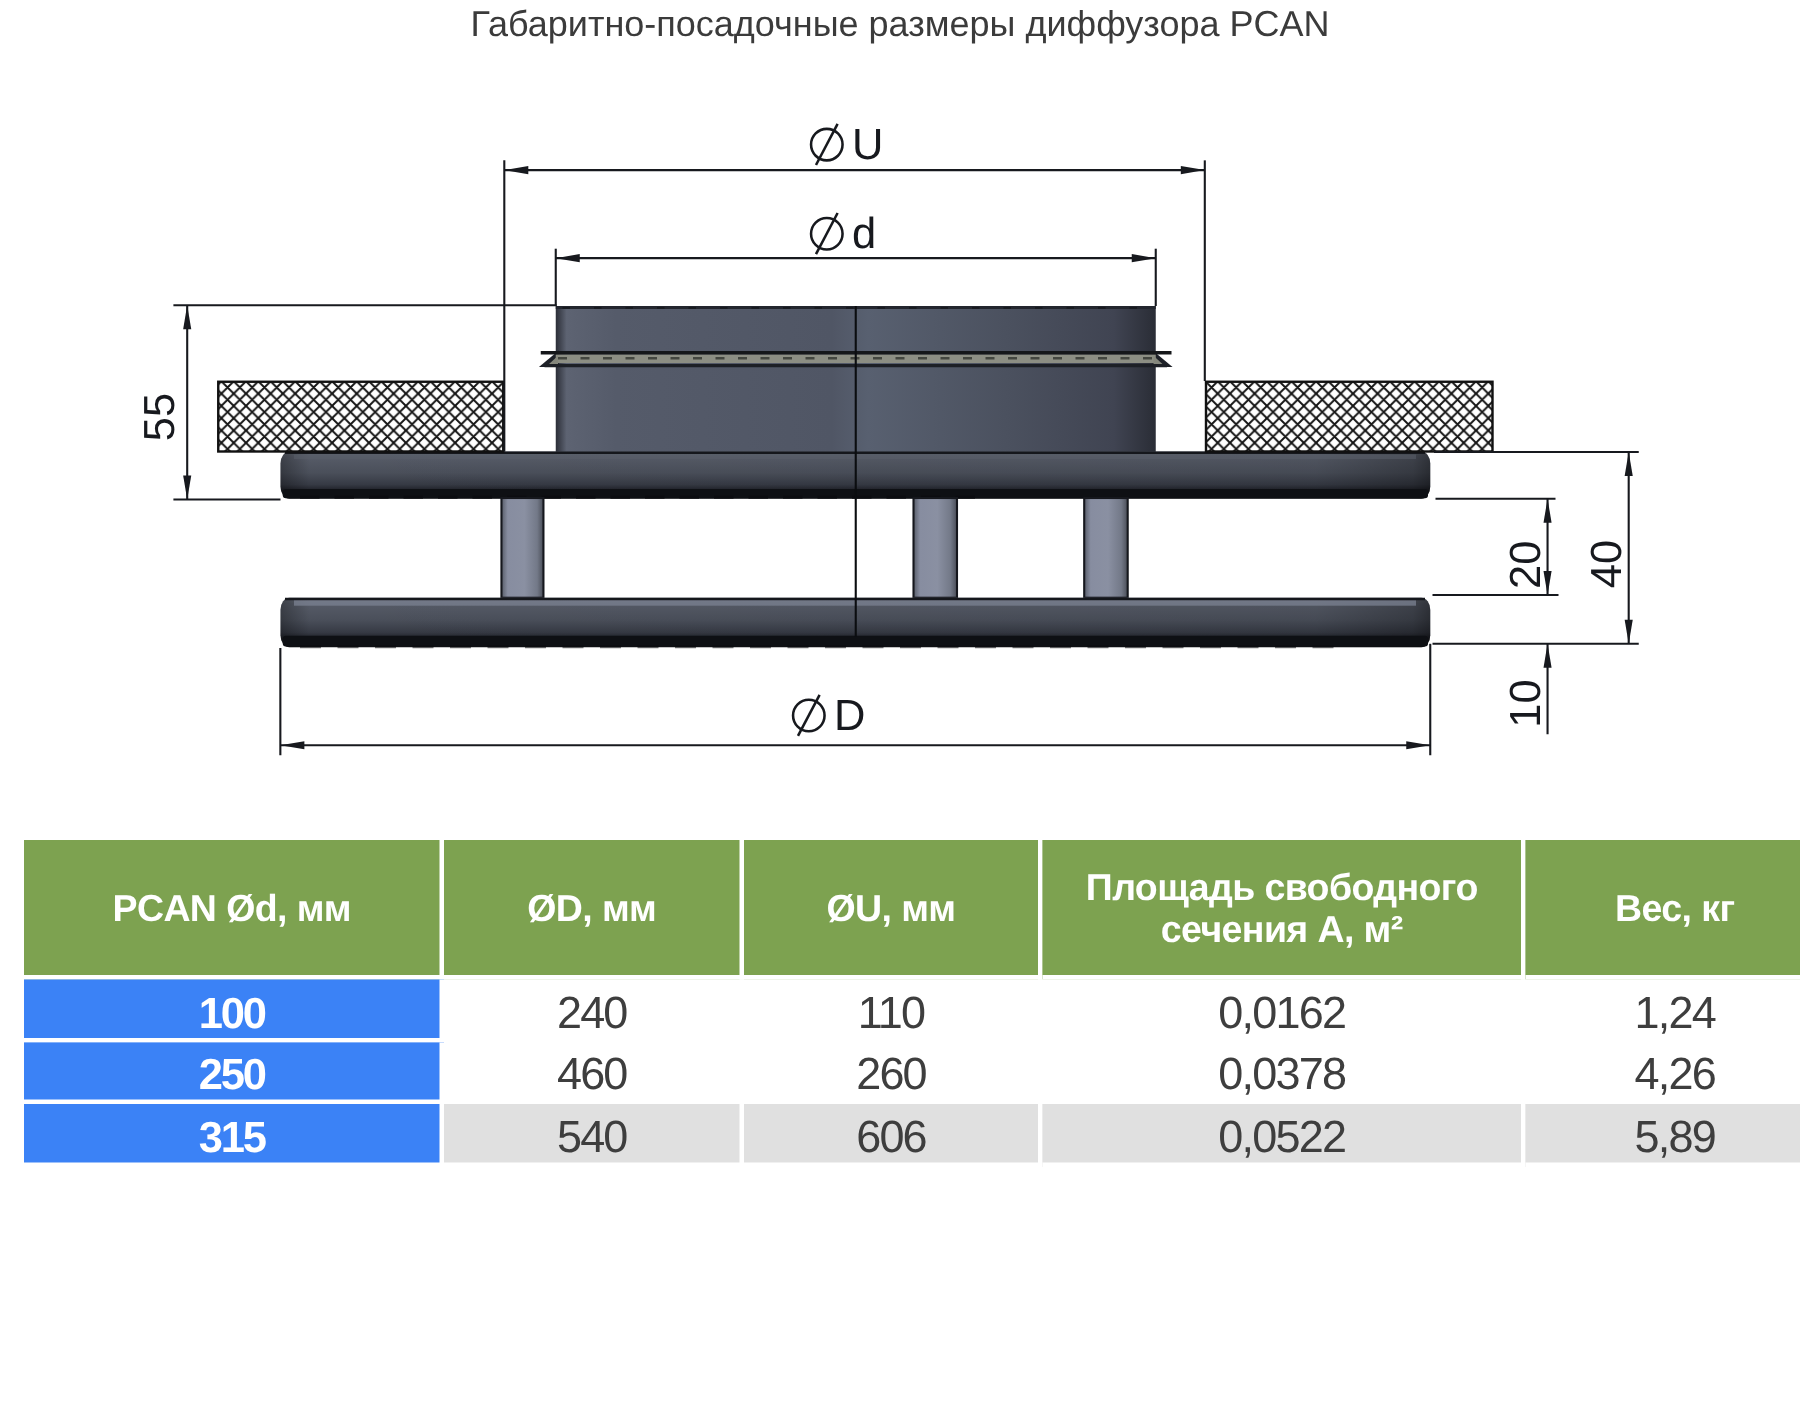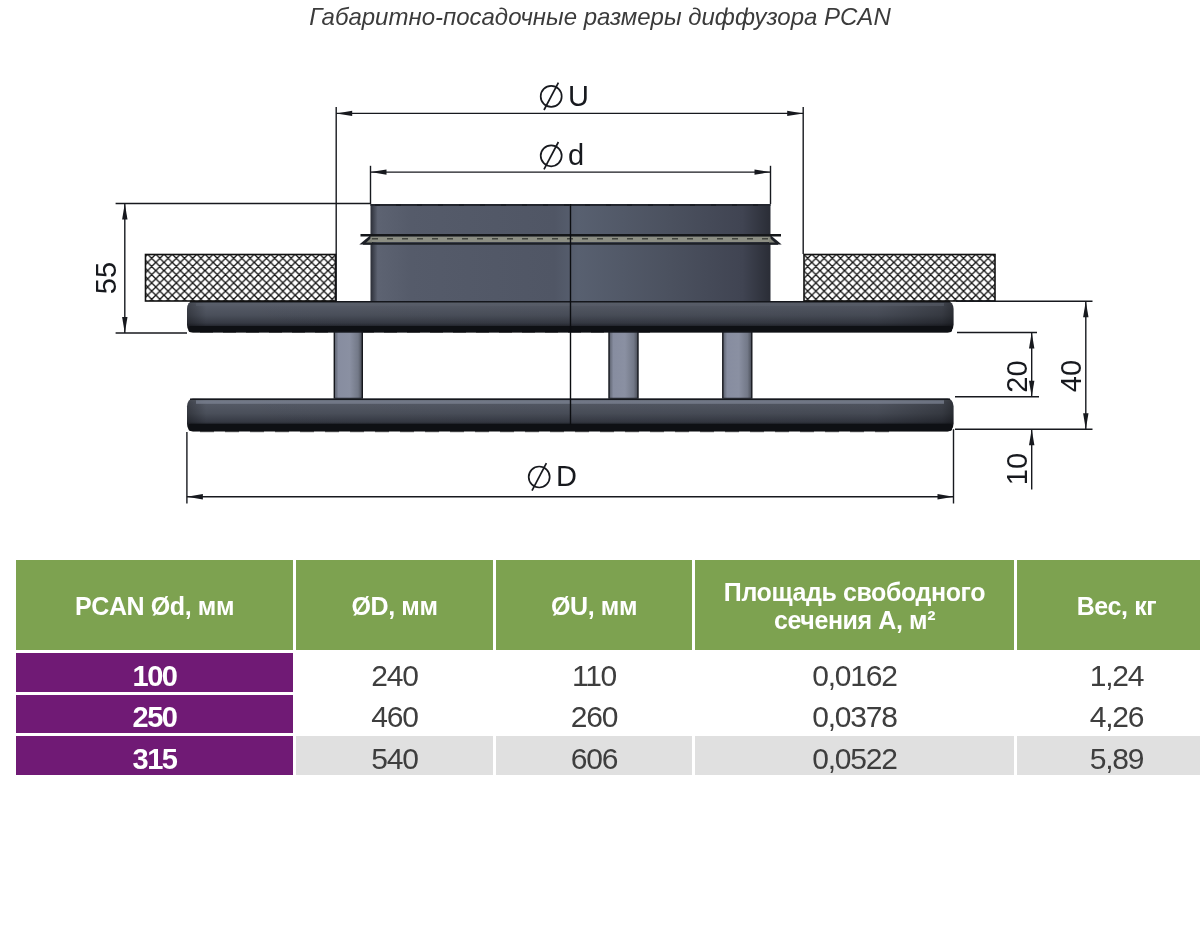--- a/index.html
+++ b/index.html
@@ -1,23 +1,23 @@
 <!DOCTYPE html>
 <html><head>
 <meta charset="utf-8">
 <style>
   html,body{margin:0;padding:0;}
   body{width:1200px;height:952px;background:#fff;font-family:"Liberation Sans",sans-serif;overflow:hidden;position:relative;}
   #draw{position:absolute;left:0;top:0;}
-  #title{position:absolute;left:0;top:3px;width:1200px;text-align:center;font-style:italic;font-size:24px;color:#3b3b3b;letter-spacing:0px;}
+  #title{position:absolute;left:0;top:3px;width:1200px;text-align:center;font-size:24px;color:#3b3b3b;letter-spacing:0px;}
   #tbl{position:absolute;left:16px;top:560px;width:1200px;border-collapse:separate;border-spacing:0;table-layout:fixed;}
   #tbl td{box-sizing:border-box;text-align:center;vertical-align:middle;padding:0;border-right:3px solid #fff;border-bottom:3px solid #fff;}
   #tbl td:last-child{border-right:none;}
   #tbl .hd{background:#7da250;color:#fff;font-size:25px;font-weight:bold;height:93px;line-height:28.5px;letter-spacing:-0.4px;padding-top:2px !important;}
-  #tbl .rh{background:#701a75;color:#fff;font-size:29px;font-weight:bold;letter-spacing:-1.5px;line-height:32px;padding-top:6.5px !important;}
+  #tbl .rh{background:#3b82f6;color:#fff;font-size:29px;font-weight:bold;letter-spacing:-1.5px;line-height:32px;padding-top:6.5px !important;}
   #tbl .d{color:#3e3e3e;font-size:30px;letter-spacing:-1.2px;font-weight:normal;line-height:32px;padding-top:6.5px !important;}
   #tbl tr.g .d{background:#e0e0e0;}
   #tbl tr.w .d{background:#ffffff;}
   #tbl tr.r td{height:41.2px;}
 </style>
 </head>
 <body>
 <div id="title">Габаритно-посадочные размеры диффузора PCAN</div>
 <svg id="draw" width="1200" height="560" viewBox="0 0 1200 560">
   <defs>

